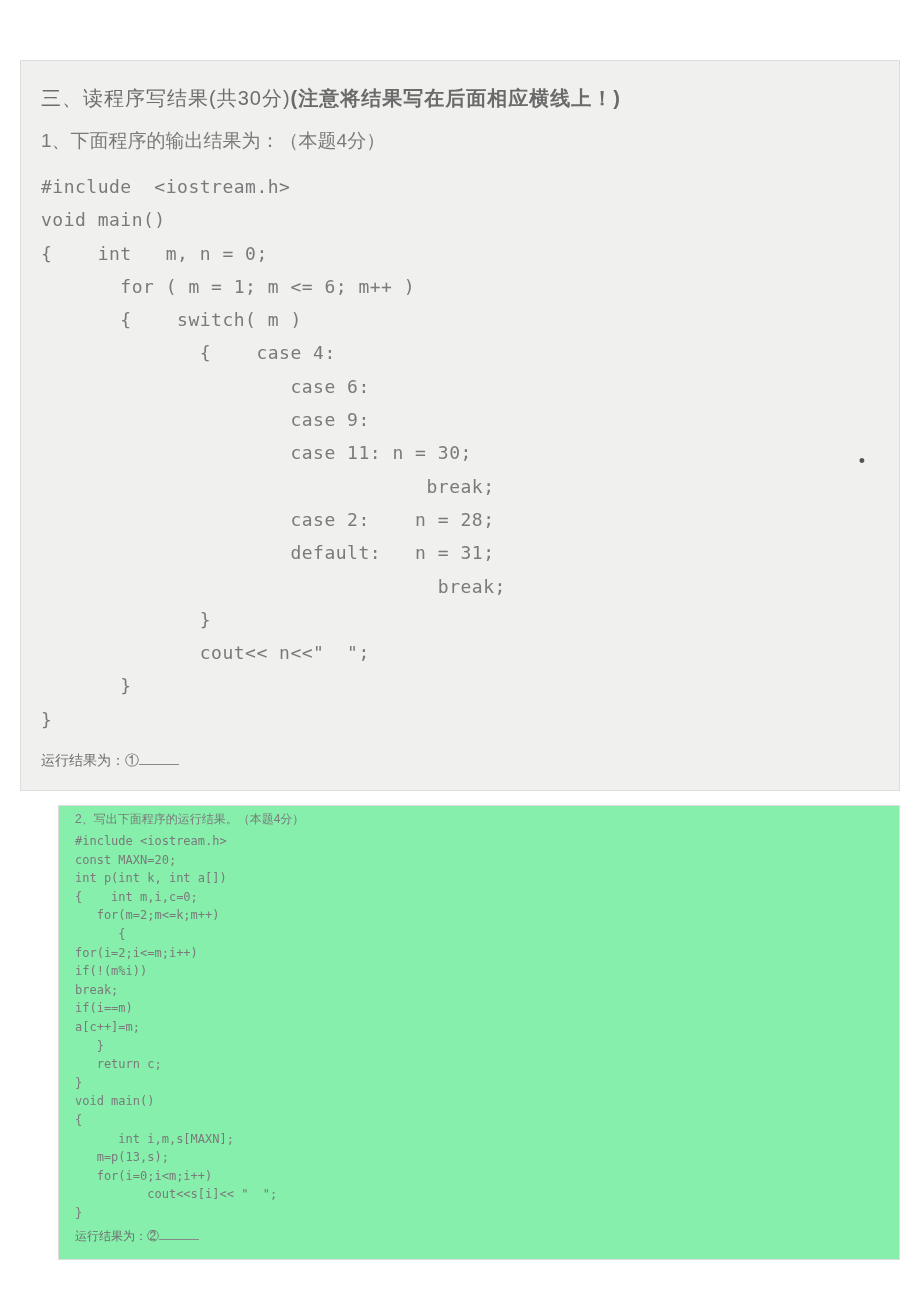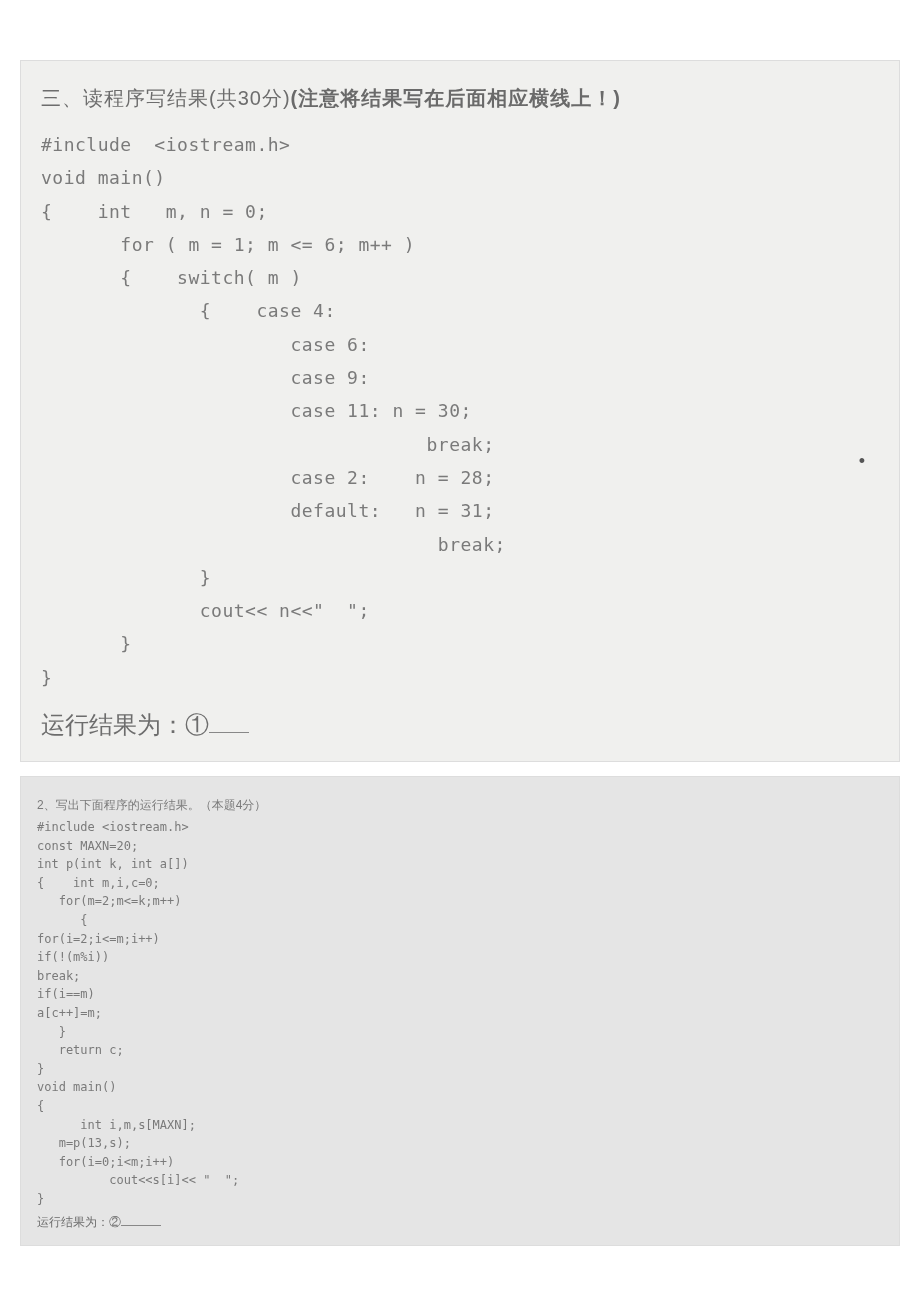--- a/index.html
+++ b/index.html
@@ -38,21 +38,21 @@
     .section1 pre {
       margin: 0;
       font-family: "Microsoft YaHei", Consolas, monospace;
       font-size: 18px;
       color: #7a7a7a;
       line-height: 1.85;
       white-space: pre;
       letter-spacing: 0.5px;
     }
     .result-line {
-      font-size: 24px;
+      font-size: 14px;
       color: #6d6d6d;
       margin-top: 14px;
     }
     .watermark {
       position: absolute;
       left: 180px;
       bottom: 36px;
       font-size: 50px;
       color: rgba(150,150,150,0.55);
       font-family: Arial, sans-serif;
@@ -60,25 +60,26 @@
       pointer-events: none;
     }
     .dot-marker {
       position: absolute;
       right: 34px;
       top: 390px;
       font-size: 18px;
       color: #555;
     }
     .section2 {
-      background: #e5e5e5;
+      background: #86efac;
       border: 1px solid #ddd;
-      padding: 20px 16px 14px 16px;
+      padding: 5px 16px 14px 16px;
       font-size: 12px;
       color: #7a7a7a;
+      margin-left: 38px;
     }
     .section2 .sub-line2 {
       font-size: 12px;
       color: #7a7a7a;
       margin-bottom: 4px;
     }
     .section2 pre {
       margin: 0;
       font-family: "Microsoft YaHei", Consolas, monospace;
       font-size: 12px;
@@ -102,20 +103,21 @@
   </style>
 </head>
 <body>
 
 <div class="page-container">
 
   <div class="section1">
     <div class="title-line">
       <span>三、读程序写结果(共30分)</span><span class="title-bold">(注意将结果写在后面相应横线上！)</span>
     </div>
+    <div class="sub-line">1、下面程序的输出结果为：（本题4分）</div>
     <pre>#include  &lt;iostream.h&gt;
 void main()
 {    int   m, n = 0;
        for ( m = 1; m &lt;= 6; m++ )
        {    switch( m )
               {    case 4:
                       case 6:
                       case 9:
                       case 11: n = 30;
                                   break;

